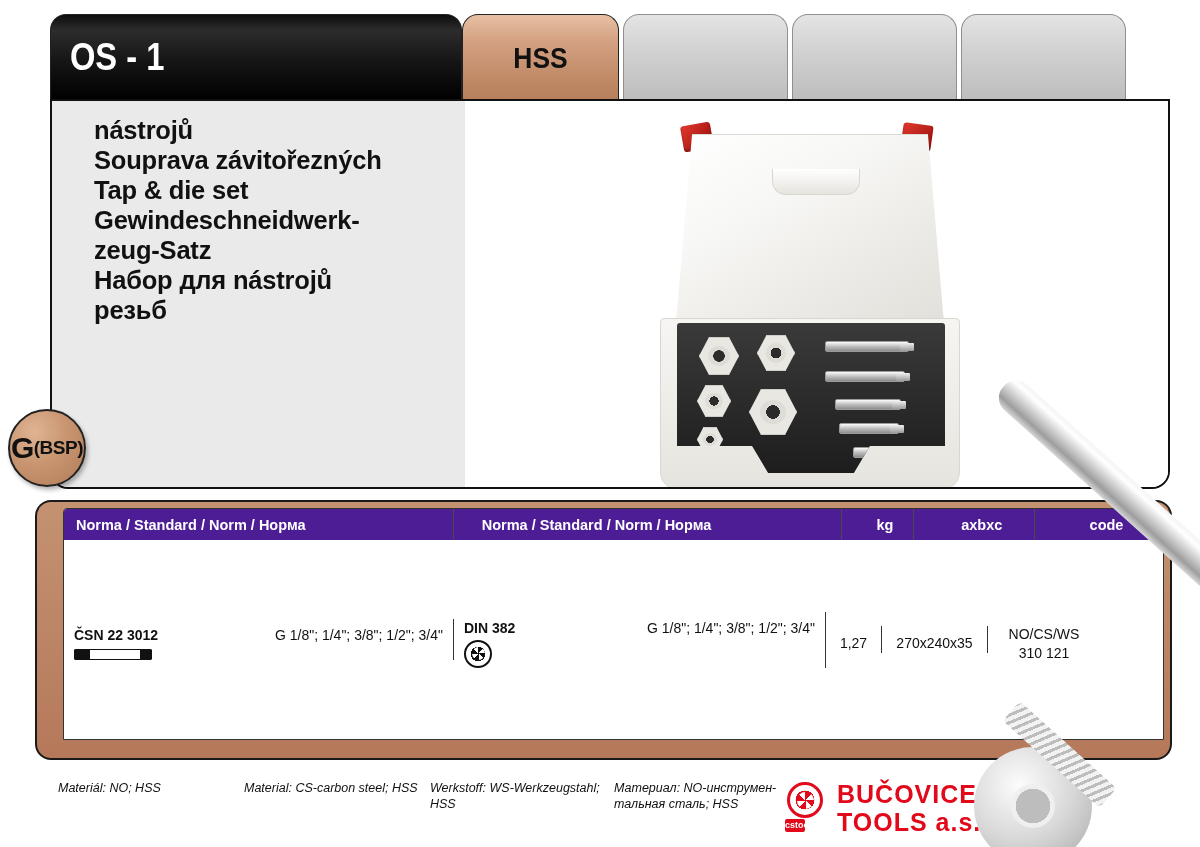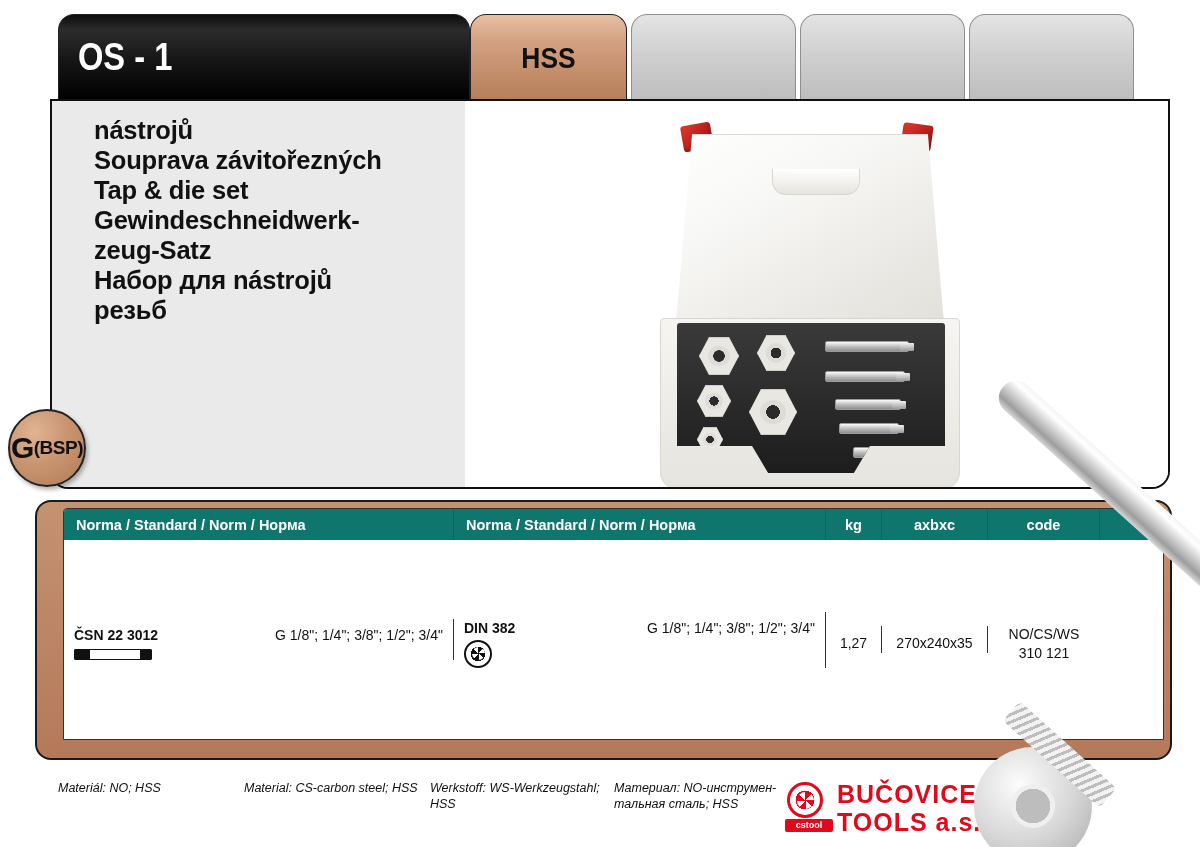--- a/index.html
+++ b/index.html
@@ -5,21 +5,21 @@
   * { box-sizing: border-box; margin: 0; padding: 0; }
   html, body {
     width: 1200px; height: 847px;
     background: #ffffff;
     font-family: "Liberation Sans", sans-serif;
     overflow: hidden;
   }
   #page { position: relative; width: 1200px; height: 847px; }
 
   
-  .tabstrip { position: absolute; left: 50px; top: 14px; width: 1120px; height: 86px; margin-left: 8px; }
+  .tabstrip { position: absolute; left: 50px; top: 14px; width: 1120px; height: 86px; }
   .tab {
     position: absolute; top: 0; height: 86px;
     border-radius: 16px 16px 0 0;
     border: 1px solid #222;
     border-bottom: none;
     display: flex; align-items: center;
   }
   .tab-active {
     left: 0; width: 412px;
     background: linear-gradient(to bottom, #0d0d0d 0%, #2c2c2c 18%, #151515 55%, #000 100%);
@@ -138,21 +138,21 @@
     position: absolute; left: 35px; top: 500px; width: 1137px; height: 260px;
     border: 2px solid #1a1a1a; border-radius: 16px;
     background: linear-gradient(to bottom,#c49271,#b5795a);
     padding: 6px 6px 18px 26px;
   }
   .table-inner {
     width: 100%; height: 100%; background: #ffffff;
     border: 1px solid #333; border-radius: 4px 4px 0 0; overflow: hidden;
     display: flex; flex-direction: column;
   }
-  .thead { display: flex; background: #0f766e; height: 31px; flex: 0 0 31px; }
+  .thead { display: flex; background: #4c1d95; height: 31px; flex: 0 0 31px; justify-content: space-between; }
   .thead .th {
     color: #fff; font-size: 14.5px; font-weight: bold;
     display: flex; align-items: center; padding-left: 12px;
     border-right: 1px solid #4a4a4a;
   }
   .thead .th.center { justify-content: center; padding-left: 0; }
   .tbody { display: flex; flex: 1 1 auto; background: #fff; align-items: center; }
   .td { border-right: 1px solid #333; position: relative; padding: 8px 10px 0 10px; }
   .td:last-child { border-right: none; }
   .c1 { width: 390px; }
@@ -197,21 +197,21 @@
     position: absolute; left: 0; top: 2px; width: 36px; height: 36px;
     border-radius: 50%; border: 3px solid #e1091a;
     background: radial-gradient(circle,#fff 0 30%, #e1091a 31% 44%, #fff 45% 100%);
   }
   .logo-mark::after {
     content: ""; position: absolute; left: 50%; top: 50%; width: 17px; height: 17px;
     margin: -8.5px 0 0 -8.5px; border-radius: 50%;
     background: conic-gradient(#e1091a 0 12%, #fff 12% 25%, #e1091a 25% 37%, #fff 37% 50%, #e1091a 50% 62%, #fff 62% 75%, #e1091a 75% 87%, #fff 87% 100%);
   }
   .logo-sub {
-    position: absolute; left: -2px; top: 39px; width: 48px; height: 13px;
+    position: absolute; left: -2px; top: 39px; width: 20px; height: 13px;
     background: #e1091a; color: #fff; font-size: 9px; font-weight: bold;
     text-align: center; line-height: 13px; border-radius: 2px;
   }
   .logo-txt {
     position: absolute; left: 50px; top: 0px;
     color: #e1091a; font-weight: bold; font-size: 25px; line-height: 28px;
     letter-spacing: 1px;
   }
 
   

